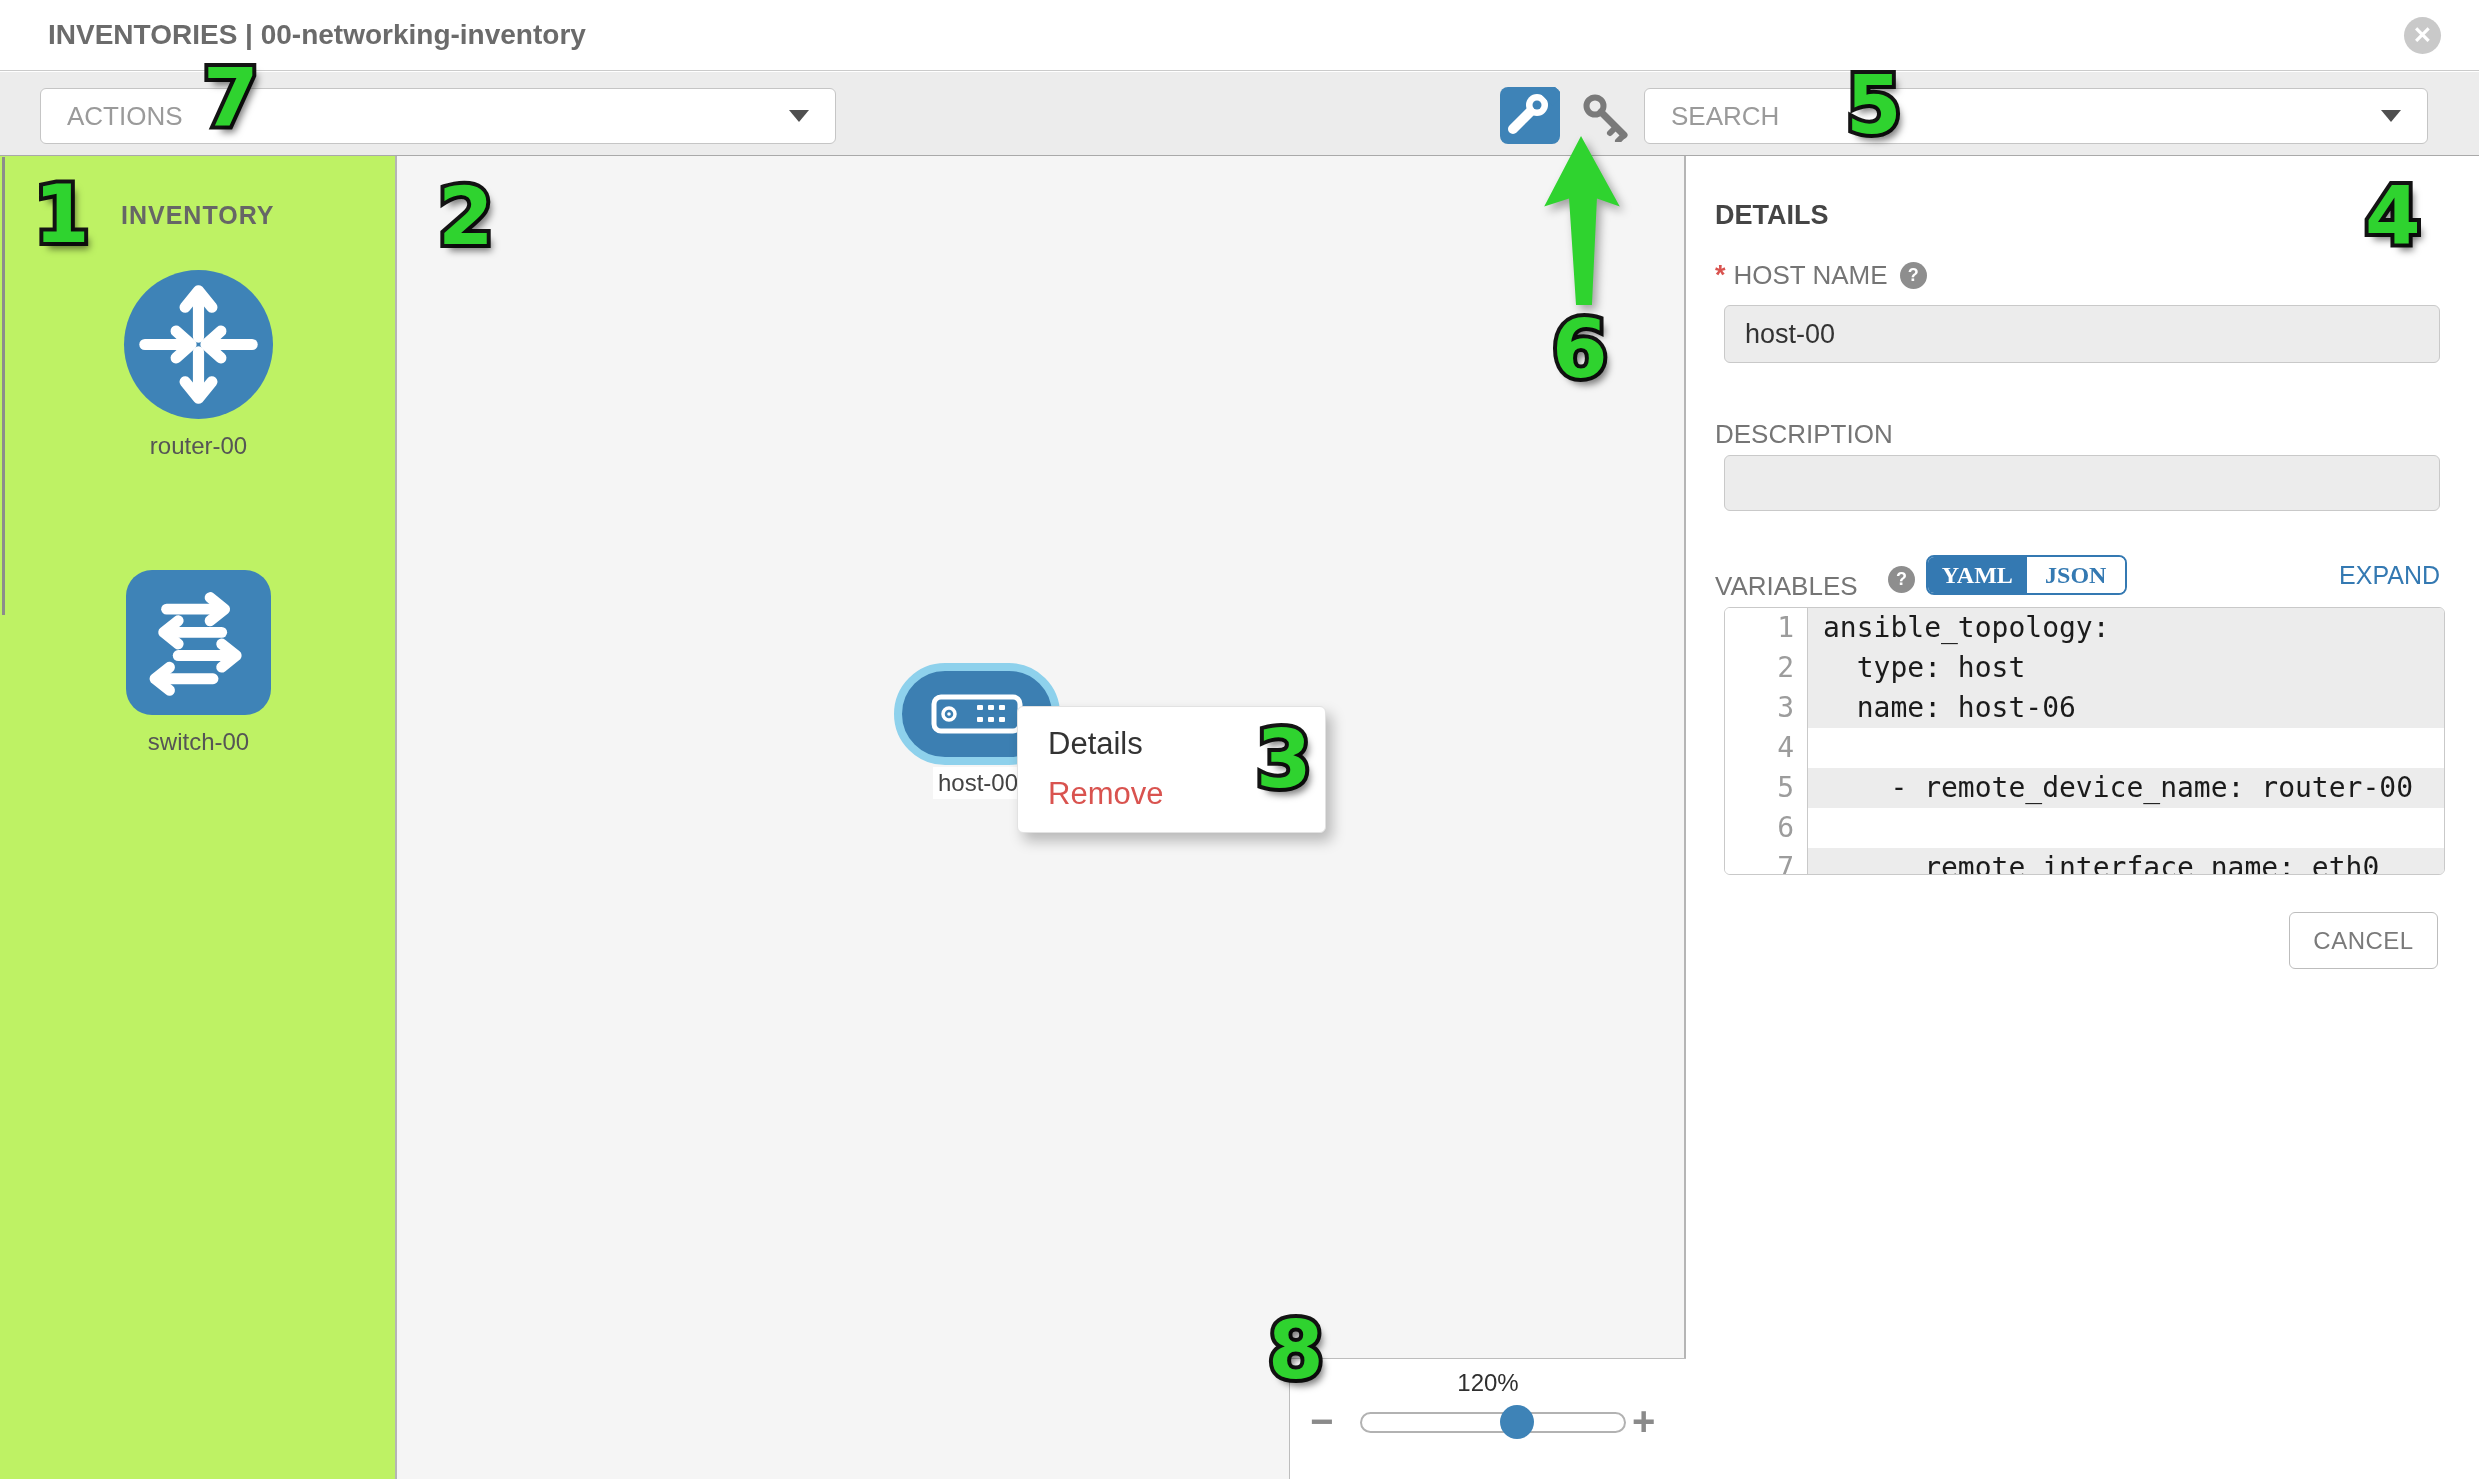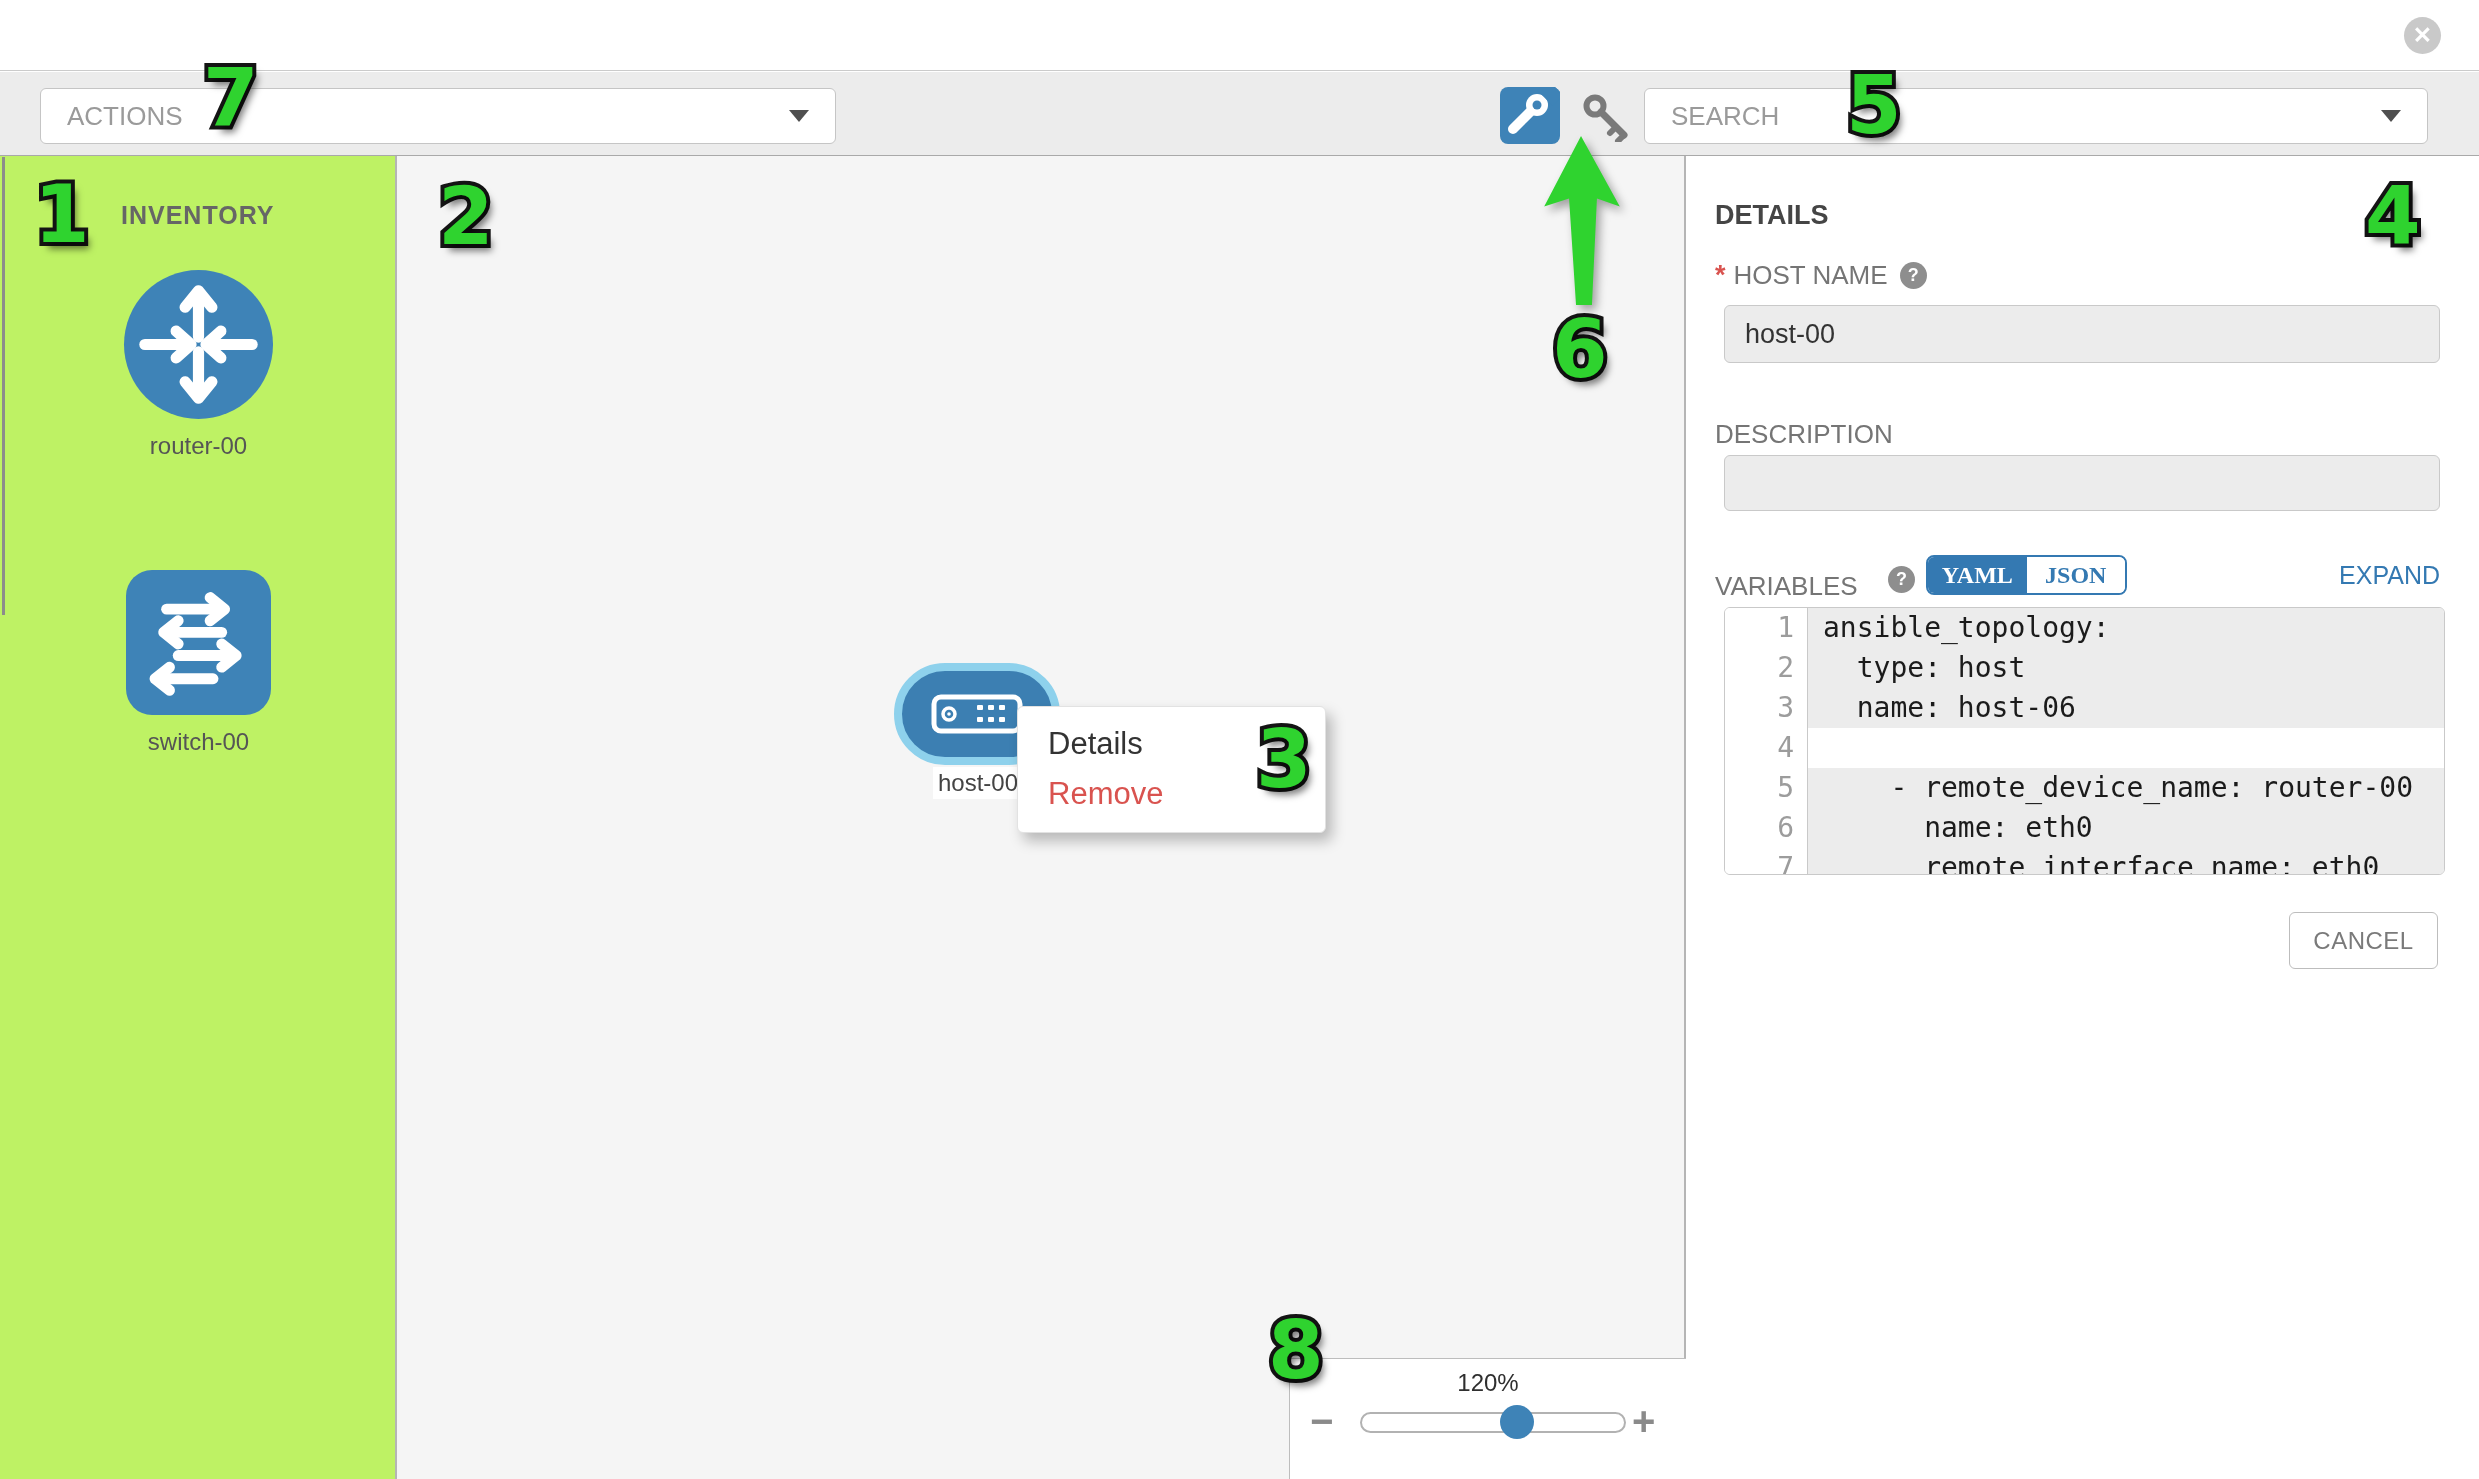--- a/index.html
+++ b/index.html
@@ -110,20 +110,21 @@
   .n4{left:2365px;top:177px;}.n5{left:1846px;top:66px;} .n6{left:1552px;top:310px;}
   .n7{left:203px;top:58px;}  .n8{left:1268px;top:1311px;}
   .arrow{position:absolute;left:1532px;top:127px;pointer-events:none;}
 </style>
 </head>
 <body>
 
 <div class="page">
 
   <div class="topbar">
+    <span class="title">INVENTORIES | 00-networking-inventory</span>
     <div class="close-btn">
       <span>✕</span>
     </div>
   </div>
 
   <div class="toolbar">
     <div class="dd dd-actions">
       <span>ACTIONS</span>
       <span class="chev"></span>
     </div>
@@ -252,21 +253,20 @@
       </div>
       <div class="eline">
         <span class="enum">4</span>
       </div>
       <div class="eline">
         <span class="enum">5</span>
         <span class="ecode">    - remote_device_name: router-00</span>
       </div>
       <div class="eline">
         <span class="enum">6</span>
-        <span class="ecode">      name: eth0</span>
       </div>
       <div class="eline">
         <span class="enum">7</span>
         <span class="ecode">      remote_interface_name: eth0</span>
       </div>
     </div>
 
     <button class="cancel-btn">CANCEL</button>
   </div>
 

